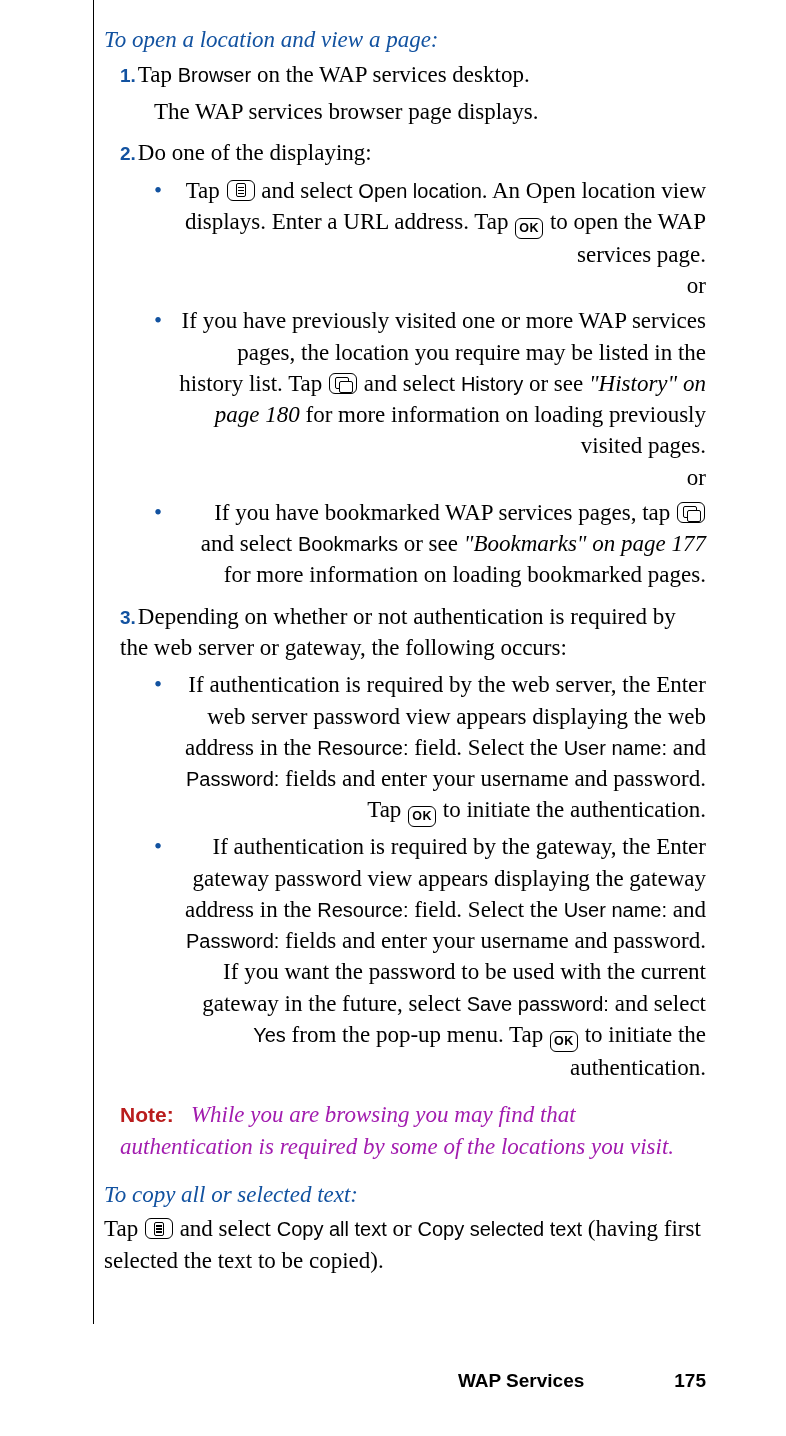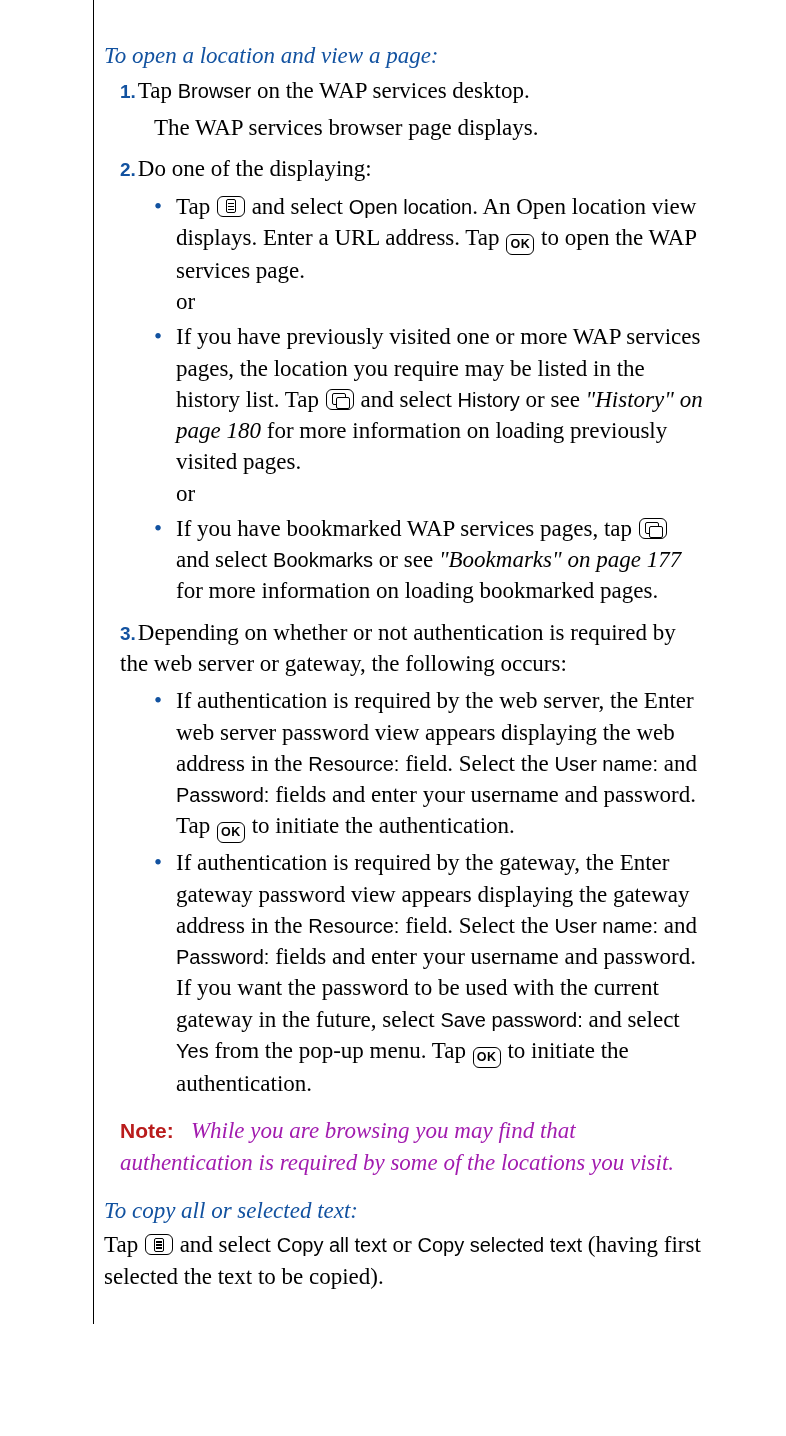--- a/index.html
+++ b/index.html
@@ -27,21 +27,21 @@
     top: 0;
     bottom: 112px;
     width: 0;
     border-left: 1.3px solid #000;
   }
   .heading {
     font-style: italic;
     color: #1252a0;
     font-size: 23px;
     font-weight: 500;
-    margin: 16px 0 4px 0;
+    margin: 0 0 4px 0;
     line-height: 1.25;
   }
   ol.numlist {
     list-style: none;
     margin: 0;
     padding: 0 0 0 16px;
   }
   ol.numlist > li {
     margin-bottom: 10px;
   }
@@ -65,20 +65,21 @@
   }
   ul.bullets {
     list-style: none;
     margin: 6px 0 0 0;
     padding: 0 0 0 34px;
   }
   ul.bullets > li {
     position: relative;
     padding-left: 22px;
     margin-bottom: 4px;
+    text-align: right;
   }
   ul.bullets > li::before {
     content: "•";
     color: #1252a0;
     position: absolute;
     left: 0;
     top: 0;
     font-size: 23px;
     line-height: 1.36;
   }
@@ -232,13 +233,16 @@
     <span>&nbsp;&nbsp;</span><span class="note-body">While you are browsing you may find that authentication is required by some of the locations you visit.</span>
   </div>
 
   <div class="sec2">
     <div class="heading">To copy all or selected text:</div>
     <div class="body plain-para">
       <span>Tap </span><span class="icon icon-list"><span class="box"></span><span class="l1"></span><span class="l2"></span><span class="l3"></span></span><span> and select </span><span class="sans-bold">Copy all text</span><span> or </span><span class="sans-bold">Copy selected text</span><span> (having first selected the text to be copied).</span>
     </div>
   </div>
 
+  <div class="footer">
+    <span>WAP Services</span><span class="page-no">175</span>
+  </div>
 </div>
 
 </body></html>

